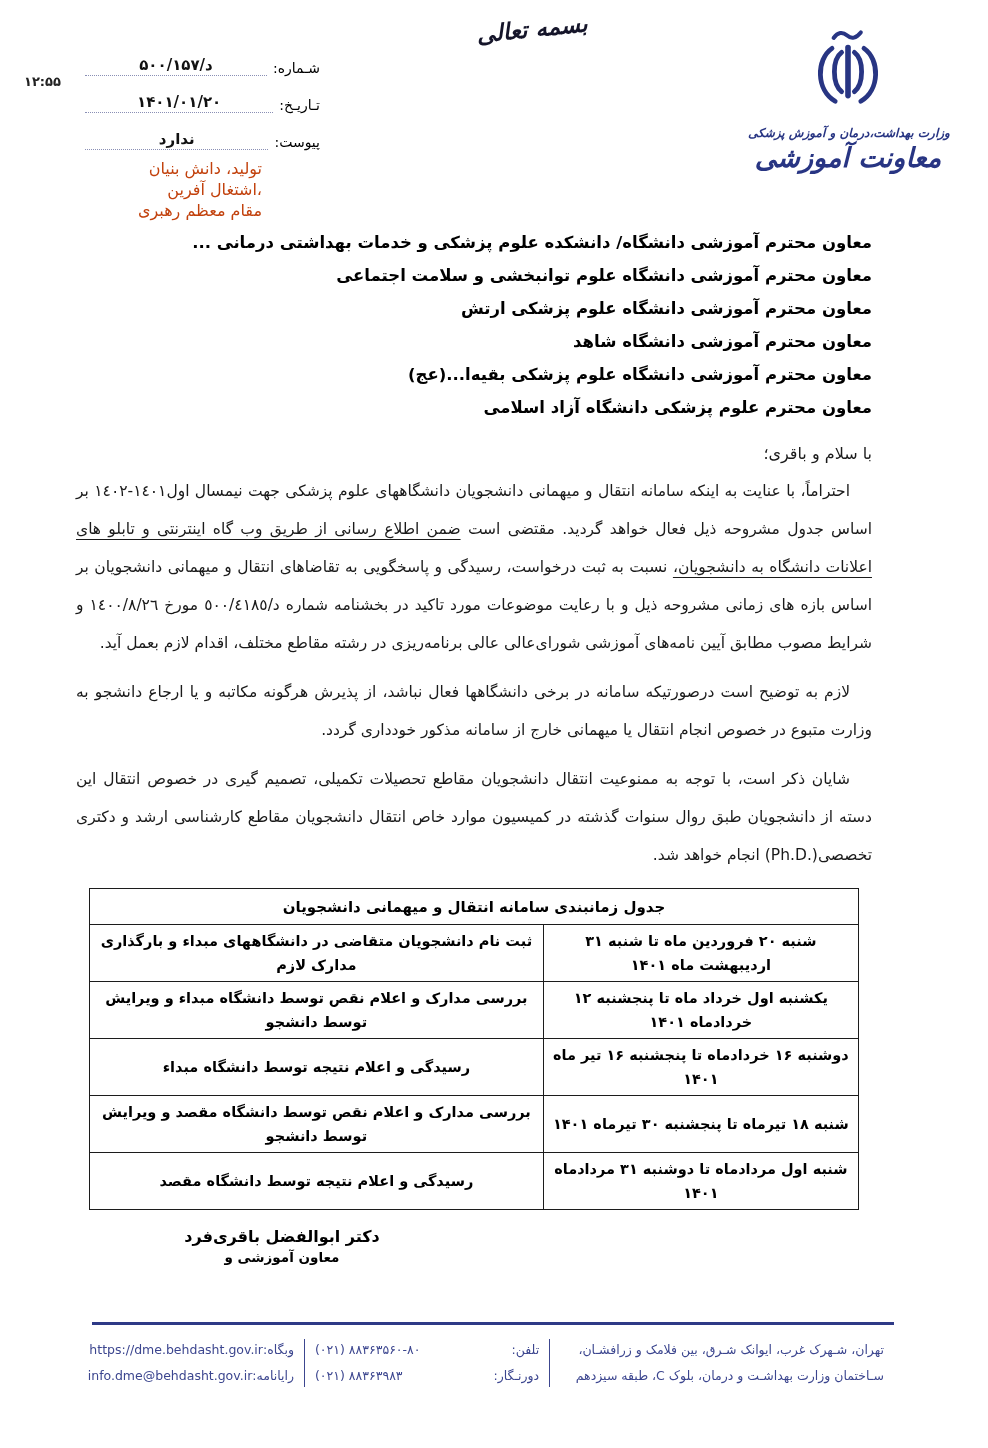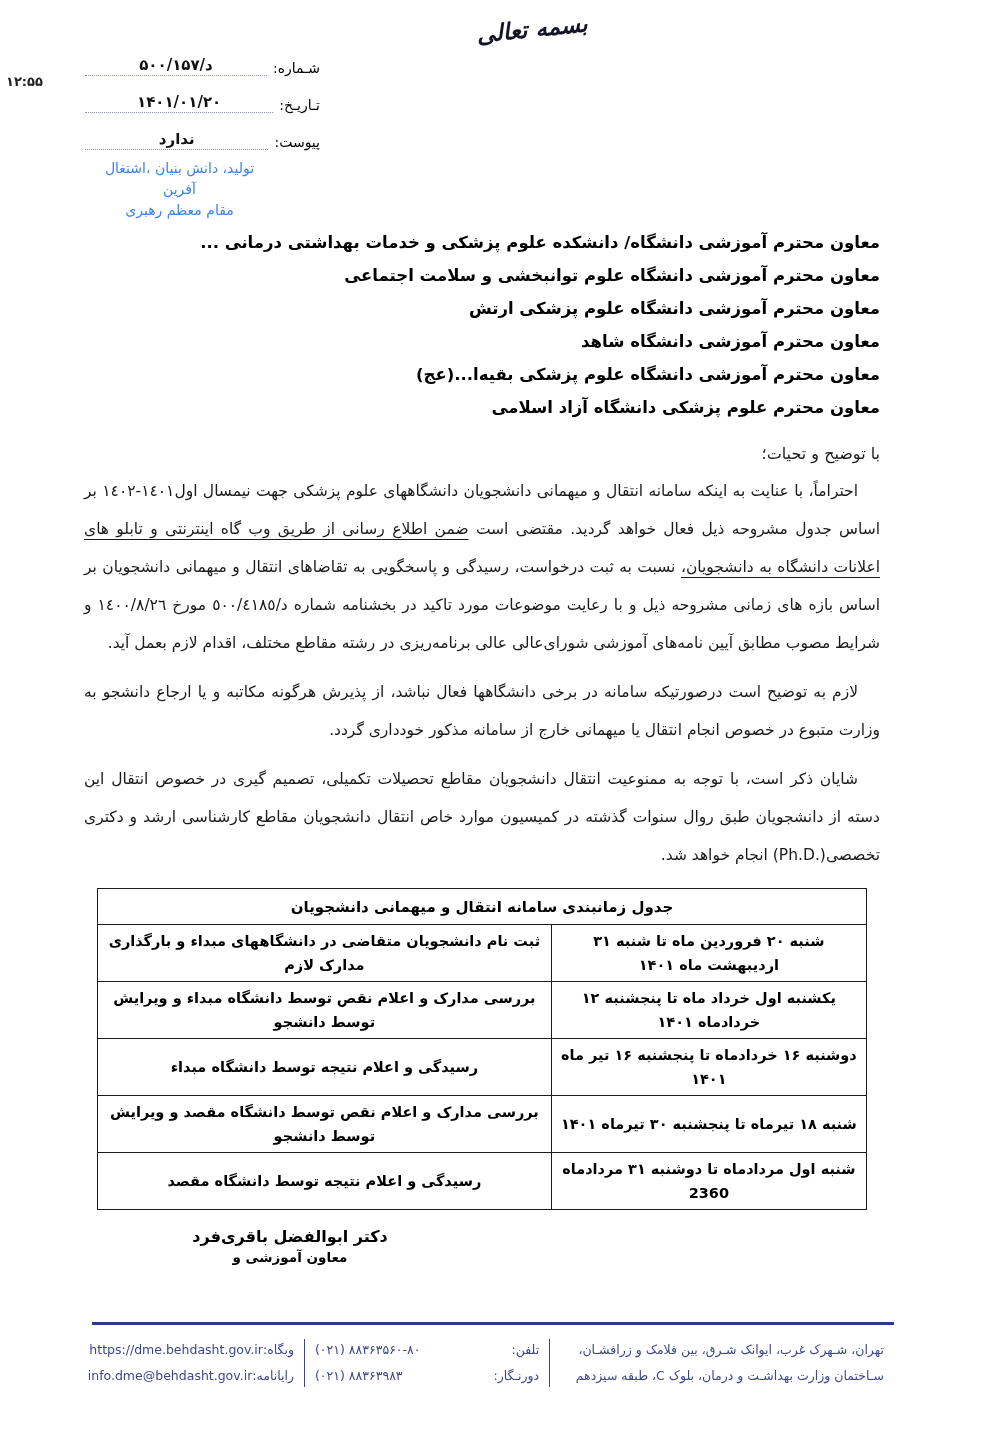--- a/index.html
+++ b/index.html
@@ -17,27 +17,27 @@
   .logo-block { position:absolute; top:22px; right:40px; width:200px; text-align:center; color:#283583; }
   .emblem { display:block; margin:0 auto; }
   .ministry-line { font-size:12px; font-weight:bold; font-style:italic; margin-top:4px; white-space:nowrap; }
   .deputy-line  { font-size:27px; font-weight:bold; font-style:italic; margin-top:2px; }
 
   .lh-meta { position:absolute; top:46px; right:678px; left:85px; direction:rtl; width:235px; right:auto; left:85px; }
   .lh-row { display:flex; direction:rtl; align-items:flex-end; margin-bottom:7px; }
   .lh-label { color:#000000; font-size:14px; white-space:nowrap; padding-left:6px;margin-top:14px; }
   .lh-value-wrap { flex:1; border-bottom:1px dotted #8a8fb5; text-align:center; padding-bottom:1px; }
   .lh-value { font-weight:bold; font-size:15px; color:#111; }
-  .print-time { position:absolute; top:74px; left:6px; font-size:13px; font-weight:bold; color:#222; }
-
-  .slogan { position:absolute; top:158px; left:97px; width:165px; text-align:center; direction:rtl;
-            font-size:14px; color:#3b82f6; line-height:21px; }
-
-  
-  .doc { position:absolute; top:226px; left:84px; width:796px; direction:rtl; }
+  .print-time { position:absolute; top:74px; left:24px; font-size:13px; font-weight:bold; color:#222; }
+
+  .slogan { position:absolute; top:158px; left:97px; width:165px; direction:rtl;
+            font-size:16px; color:#c2410c; line-height:21px; }
+
+  
+  .doc { position:absolute; top:226px; left:76px; width:796px; direction:rtl; }
   .addressees { text-align:right; font-weight:bold; font-size:16.5px; line-height:33px; color:#000; margin-bottom:20px; }
   .greeting { font-size:16px; margin-bottom:9px; }
   .para { font-size:15.5px; line-height:38px; text-align:justify; text-indent:22px; margin-bottom:11px; }
   .para .u { text-decoration:underline; text-underline-offset:5px; }
   .ltr-num { white-space:nowrap; }
 
   
   table.sched { width:770px; margin:14px auto 0 13px; border-collapse:collapse; direction:rtl; }
   table.sched th, table.sched td {
     border:1.6px solid #1c1c1c; font-weight:bold; text-align:center; vertical-align:middle;
@@ -68,20 +68,34 @@
   .f-label { white-space:nowrap; }
   .f-value { white-space:nowrap;text-align:center; }
 </style>
 </head>
 <body>
 
 <div class="page">
 
   <div class="bismillah">بسمه تعالی</div>
 
+  <div class="logo-block">
+    <svg class="emblem" width="96" height="100" viewBox="0 0 120 125">
+      <g stroke="#283583" fill="none" stroke-linecap="round">
+        <path d="M42,20 q8,-11 17,-3 q8,7 17,-4" stroke-width="5"></path>
+        <path d="M60,32 L60,92" stroke-width="7"></path>
+        <path d="M52,38 C40,47 40,77 52,87" stroke-width="6"></path>
+        <path d="M68,38 C80,47 80,77 68,87" stroke-width="6"></path>
+        <path d="M40,33 C20,47 20,85 44,99" stroke-width="6"></path>
+        <path d="M80,33 C100,47 100,85 76,99" stroke-width="6"></path>
+      </g>
+    </svg>
+    <div class="ministry-line">وزارت بهداشت،درمان و آموزش پزشکی</div>
+    <div class="deputy-line">معاونت آموزشی</div>
+  </div>
 
   <div class="lh-meta">
     <div class="lh-row">
       <span class="lh-label">شـماره:</span>
       <span class="lh-value-wrap"><span class="lh-value" dir="ltr">د/۵۰۰/۱۵۷</span></span>
     </div>
     <div class="lh-row">
       <span class="lh-label">تـاریـخ:</span>
       <span class="lh-value-wrap"><span class="lh-value" dir="ltr">۱۴۰۱/۰۱/۲۰</span></span>
     </div>
@@ -101,21 +115,21 @@
 
     <div class="addressees">
       <div>معاون محترم آموزشی دانشگاه/ دانشکده علوم پزشکی و خدمات بهداشتی درمانی ...</div>
       <div>معاون محترم آموزشی دانشگاه علوم توانبخشی و سلامت اجتماعی</div>
       <div>معاون محترم آموزشی دانشگاه علوم پزشکی ارتش</div>
       <div>معاون محترم آموزشی دانشگاه شاهد</div>
       <div>معاون محترم آموزشی دانشگاه علوم پزشکی بقیه‌ا...(عج)</div>
       <div>معاون محترم علوم پزشکی دانشگاه آزاد اسلامی</div>
     </div>
 
-    <div class="greeting">با توضیح و تحیات؛</div>
+    <div class="greeting">با سلام و باقری؛</div>
 
     <p class="para"><span>احتراماً، با عنایت به اینکه سامانه انتقال و میهمانی دانشجویان دانشگاههای علوم پزشکی جهت نیمسال اول</span><span class="ltr-num" dir="ltr">١٤٠١-١٤٠٢</span><span> بر اساس جدول مشروحه ذیل فعال خواهد گردید. مقتضی است </span><span class="u">ضمن اطلاع رسانی از طریق وب گاه اینترنتی و تابلو های اعلانات دانشگاه به دانشجویان،</span><span> نسبت به ثبت درخواست، رسیدگی و پاسخگویی به تقاضاهای انتقال و میهمانی دانشجویان بر اساس بازه های زمانی مشروحه ذیل و با رعایت موضوعات مورد تاکید در بخشنامه شماره </span><span class="ltr-num" dir="ltr">د/٥٠٠/٤١٨٥</span><span> مورخ ١٤٠٠/٨/٢٦ و شرایط مصوب مطابق آیین نامه‌های آموزشی شورای‌عالی عالی برنامه‌ریزی در رشته مقاطع مختلف، اقدام لازم بعمل آید.</span></p>
 
     <p class="para">لازم به توضیح است درصورتیکه سامانه در برخی دانشگاهها فعال نباشد، از پذیرش هرگونه مکاتبه و یا ارجاع دانشجو به وزارت متبوع در خصوص انجام انتقال یا میهمانی خارج از سامانه مذکور خودداری گردد.</p>
 
     <p class="para"><span>شایان ذکر است، با توجه به ممنوعیت انتقال دانشجویان مقاطع تحصیلات تکمیلی، تصمیم گیری در خصوص انتقال این دسته از دانشجویان طبق روال سنوات گذشته در کمیسیون موارد خاص انتقال دانشجویان مقاطع کارشناسی ارشد و دکتری تخصصی</span><span class="ltr-num" dir="ltr">(Ph.D.)</span><span> انجام خواهد شد.</span></p>
 
     <table class="sched">
       <tbody>
           <tr>
@@ -131,21 +145,21 @@
       </tr>
       <tr class="short">
         <td class="c-date">دوشنبه ۱۶ خردادماه تا پنجشنبه ۱۶ تیر ماه ۱۴۰۱</td>
         <td class="c-desc">رسیدگی و اعلام نتیجه توسط دانشگاه مبداء</td>
       </tr>
       <tr class="tall">
         <td class="c-date">شنبه ۱۸ تیرماه تا پنجشنبه ۳۰ تیرماه ۱۴۰۱</td>
         <td class="c-desc">بررسی مدارک و اعلام نقص توسط دانشگاه مقصد و ویرایش توسط دانشجو</td>
       </tr>
       <tr class="short">
-        <td class="c-date">شنبه اول مردادماه تا دوشنبه ۳۱ مردادماه 2360</td>
+        <td class="c-date">شنبه اول مردادماه تا دوشنبه ۳۱ مردادماه ۱۴۰۱</td>
         <td class="c-desc">رسیدگی و اعلام نتیجه توسط دانشگاه مقصد</td>
       </tr>
     </tbody>
       </table>
 
     <div class="sig">
       <div class="sig-name">دکتر ابوالفضل باقری‌فرد</div>
       <div class="sig-t1">معاون آموزشی و</div>
     </div>
 

